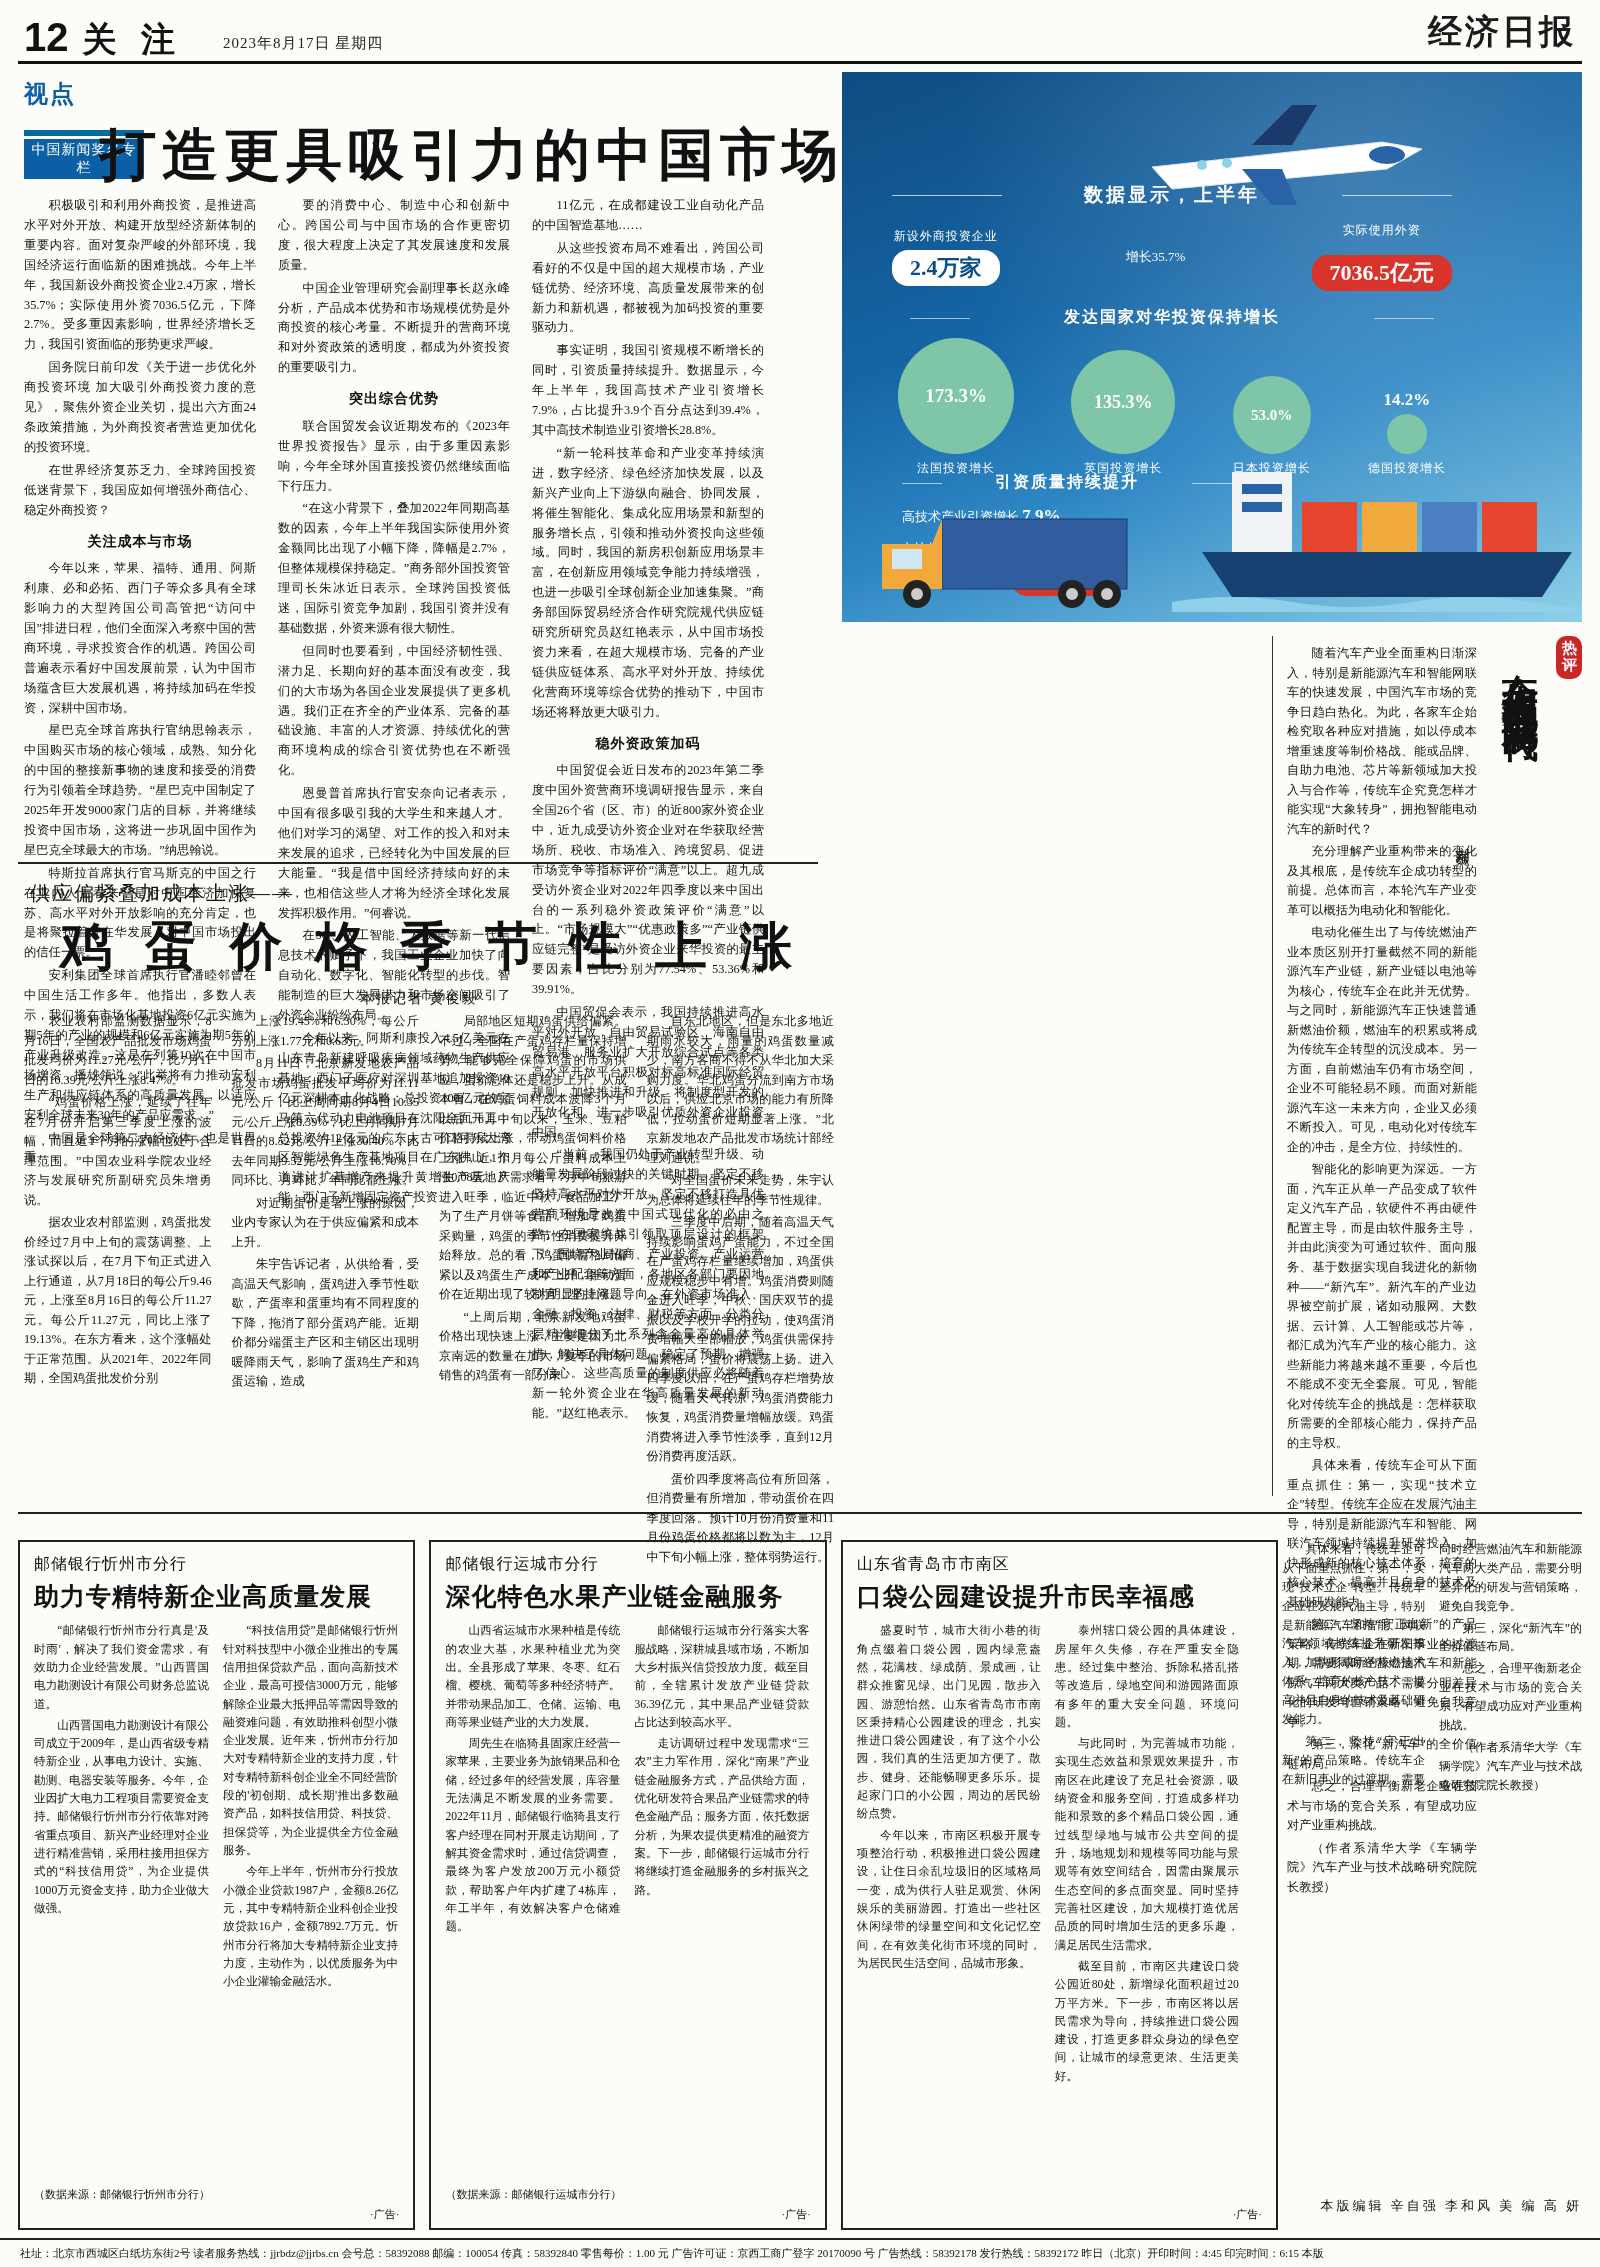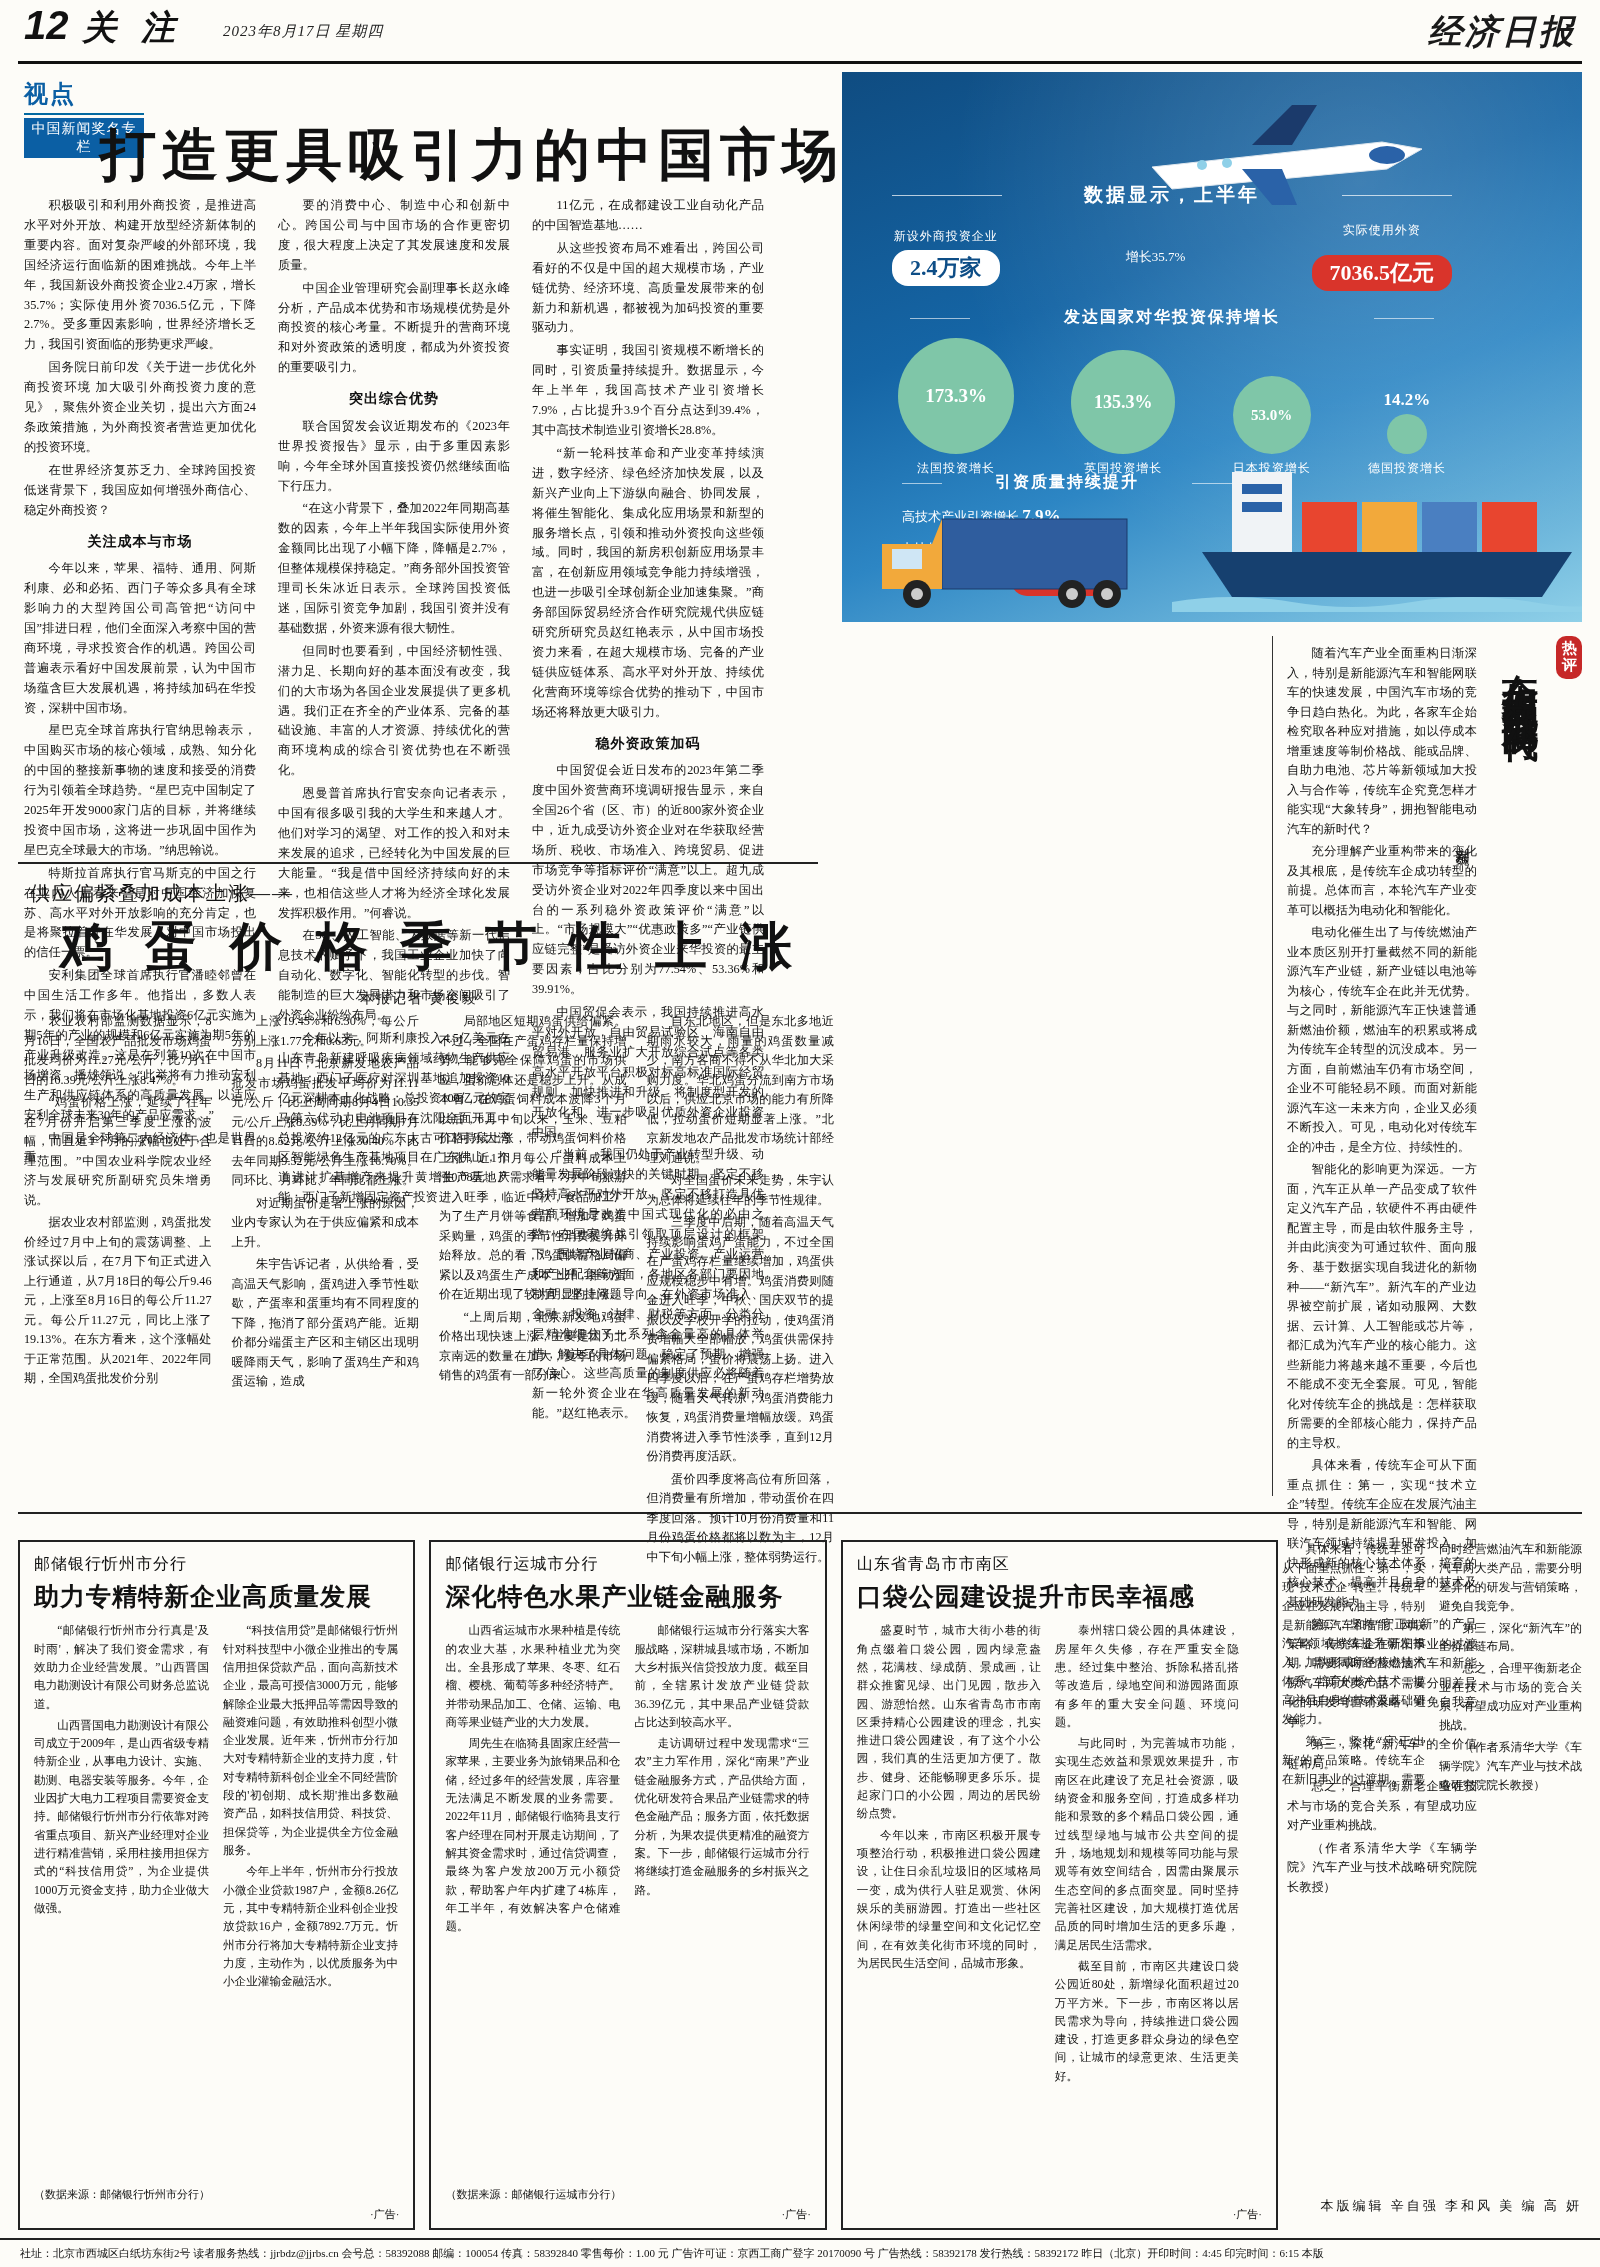--- a/index.html
+++ b/index.html
@@ -8,29 +8,29 @@
     width:1600px; height:2267px;
     background:#fdfcf8;
     font-family:"Liberation Serif", serif;
     color:#111;
     position:relative;
     overflow:hidden;
   }
   .page { width:1600px; height:2267px; position:relative; padding:0 18px; }
 
   
-  .masthead { display:flex; align-items:flex-end; border-bottom:3px solid #111; padding:14px 6px 16px 6px; position:relative; height:64px;font-style:italic; }
+  .masthead { display:flex; align-items:flex-end; border-bottom:3px solid #111; padding:14px 6px 4px 6px; position:relative; height:64px; }
   .page-num { font-size:40px; font-weight:bold; font-family:"Liberation Sans",sans-serif; line-height:1; margin-right:14px; }
   .section-name { font-size:34px; font-weight:bold; letter-spacing:8px; line-height:1; margin-right:40px; }
   .issue-date { font-size:15px; color:#222; letter-spacing:1px; padding-bottom:4px; }
   .paper-name { position:absolute; right:6px; bottom:6px; font-size:34px; font-weight:bold; letter-spacing:3px; color:#1a1a1a; font-family:"Liberation Serif",serif; }
 
   
   .viewpoint { position:absolute; left:24px; top:78px; width:120px; }
-  .vp-title { color:#0b5fa4; font-size:24px; font-weight:bold; letter-spacing:2px; border-bottom:2px solid #0369a1; padding-bottom:3px; }
+  .vp-title { color:#0b5fa4; font-size:24px; font-weight:bold; letter-spacing:2px; border-bottom:6px solid #0369a1; padding-bottom:20px; }
   .vp-sub { background:#0b5fa4; color:#fff; font-size:14px; padding:2px 3px; margin-top:3px; letter-spacing:1px; text-align:center; }
 
   .byline-top { position:absolute; right:430px; top:86px; font-size:14px; letter-spacing:2px; }
 
   .headline1 { position:absolute; left:100px; top:118px; font-size:56px; font-weight:bold; letter-spacing:6px; font-family:"Liberation Serif",serif; }
 
   
   .graphic {
     position:absolute; right:18px; top:72px; width:740px; height:550px;
     background:linear-gradient(160deg,#0f4c81 0%,#1565a5 38%,#2d86c4 62%,#8fd0e8 100%);

